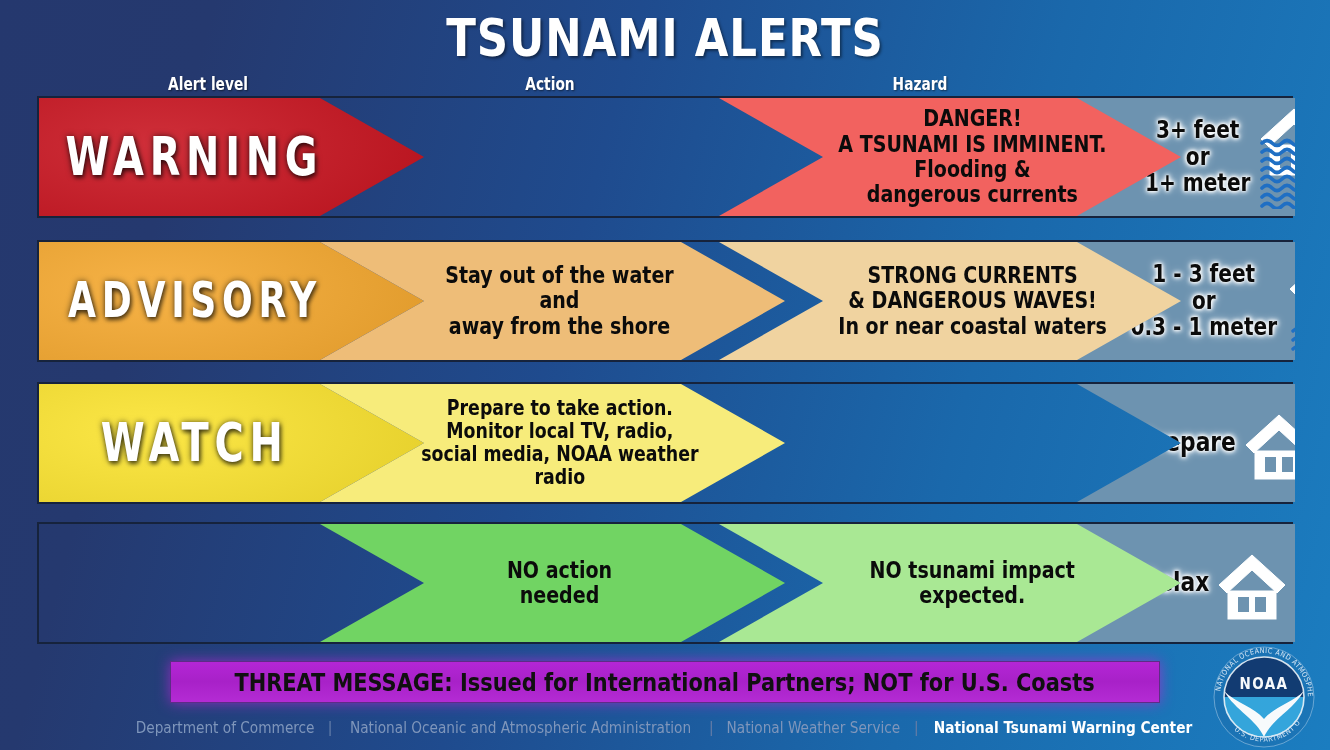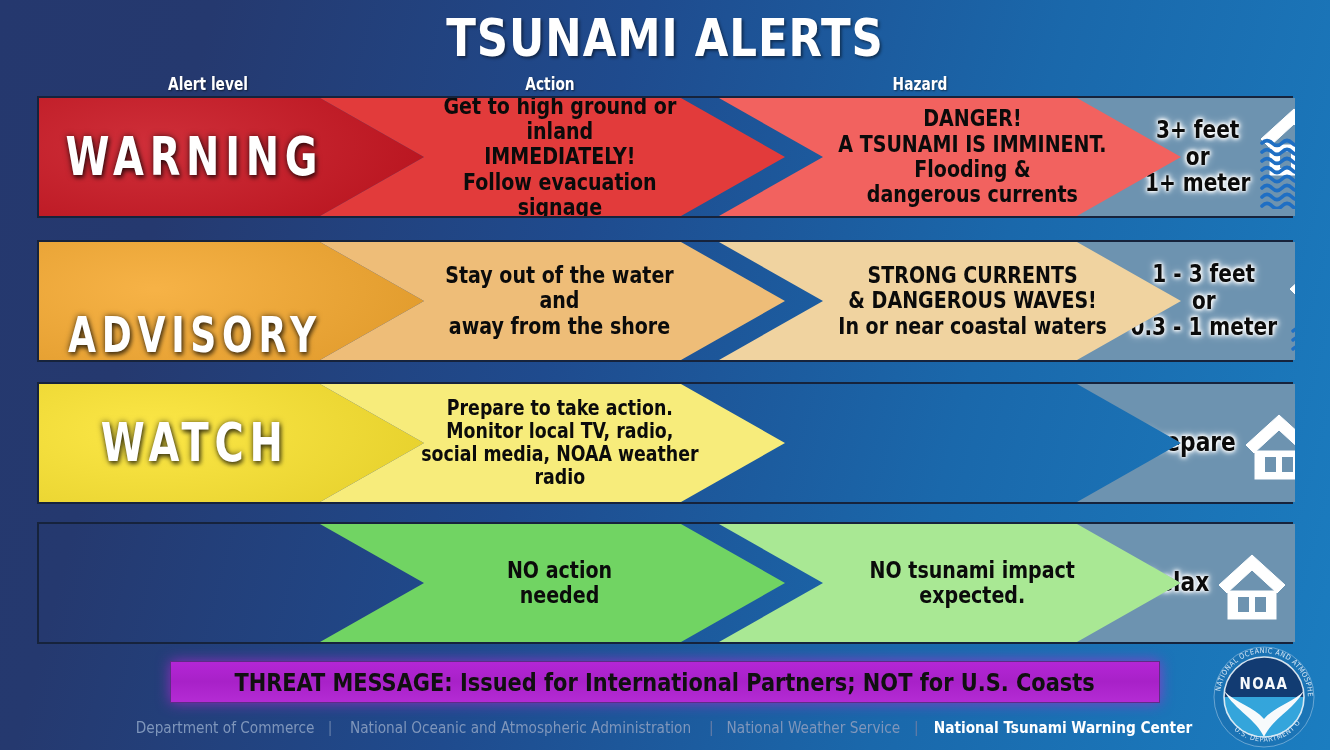--- a/index.html
+++ b/index.html
@@ -207,23 +207,20 @@
   <div id="title">TSUNAMI ALERTS</div>
 
   <div class="col-head" id="head-alert">Alert level</div>
   <div class="col-head" id="head-action">Action</div>
   <div class="col-head" id="head-hazard">Hazard</div>
 
   <div class="row" id="row-warning">
     <div class="band band-level" style="background: radial-gradient(120% 150% at 30% 40%, rgba(255, 255, 255, 0.13) 0%, rgba(0, 0, 0, 0.1) 78%) rgb(200, 16, 28);">
       <div class="level-text lt-warning">WARNING</div>
     </div>
-    <div class="band band-action" style="background: rgb(226, 59, 59);">
-      <div class="body-text bt-pad-action">Get to high ground or inland<br>IMMEDIATELY!<br>Follow evacuation signage</div>
-    </div>
     <div class="band band-hazard" style="background: rgb(242, 98, 95);">
       <div class="body-text bt-pad-hazard">DANGER!<br>A TSUNAMI IS IMMINENT.<br>Flooding &amp;<br>dangerous currents</div>
     </div>
     <div class="band band-impact" style="background: rgb(109, 147, 176);">
       <div class="impact-wrap">
         <div class="impact-text">3+ feet<br>or<br>1+ meter</div>
         <div class="house-box">
           <svg width="72" height="104" viewBox="0 0 72 104">
 
             <g fill="#ffffff" stroke="#ffffff" stroke-width="1">
@@ -244,21 +241,21 @@
               <path d="M4 92 q5 -5 10 0 t10 0 t10 0 t10 0 t10 0 t10 0"></path>
               <path d="M4 101 q5 -5 10 0 t10 0 t10 0 t10 0 t10 0 t10 0"></path>
             </g>
           </svg>
         </div>
       </div>
     </div>
   </div>
 
   <div class="row" id="row-advisory">
-    <div class="band band-level" style="background: radial-gradient(120% 150% at 30% 40%, rgba(255, 255, 255, 0.13) 0%, rgba(0, 0, 0, 0.1) 78%) rgb(245, 167, 43); align-items: flex-end;">
+    <div class="band band-level" style="background: radial-gradient(120% 150% at 30% 40%, rgba(255, 255, 255, 0.13) 0%, rgba(0, 0, 0, 0.1) 78%) rgb(245, 167, 43);">
       <div class="level-text lt-advisory">ADVISORY</div>
     </div>
     <div class="band band-action" style="background: rgb(238, 189, 120);">
       <div class="body-text bt-pad-action">Stay out of the water<br>and<br>away from the shore</div>
     </div>
     <div class="band band-hazard" style="background: rgb(240, 211, 160);">
       <div class="body-text bt-pad-hazard">STRONG CURRENTS<br>&amp; DANGEROUS WAVES!<br>In or near coastal waters</div>
     </div>
     <div class="band band-impact" style="background: rgb(109, 147, 176);">
       <div class="impact-wrap" style="padding-left:48px;">

